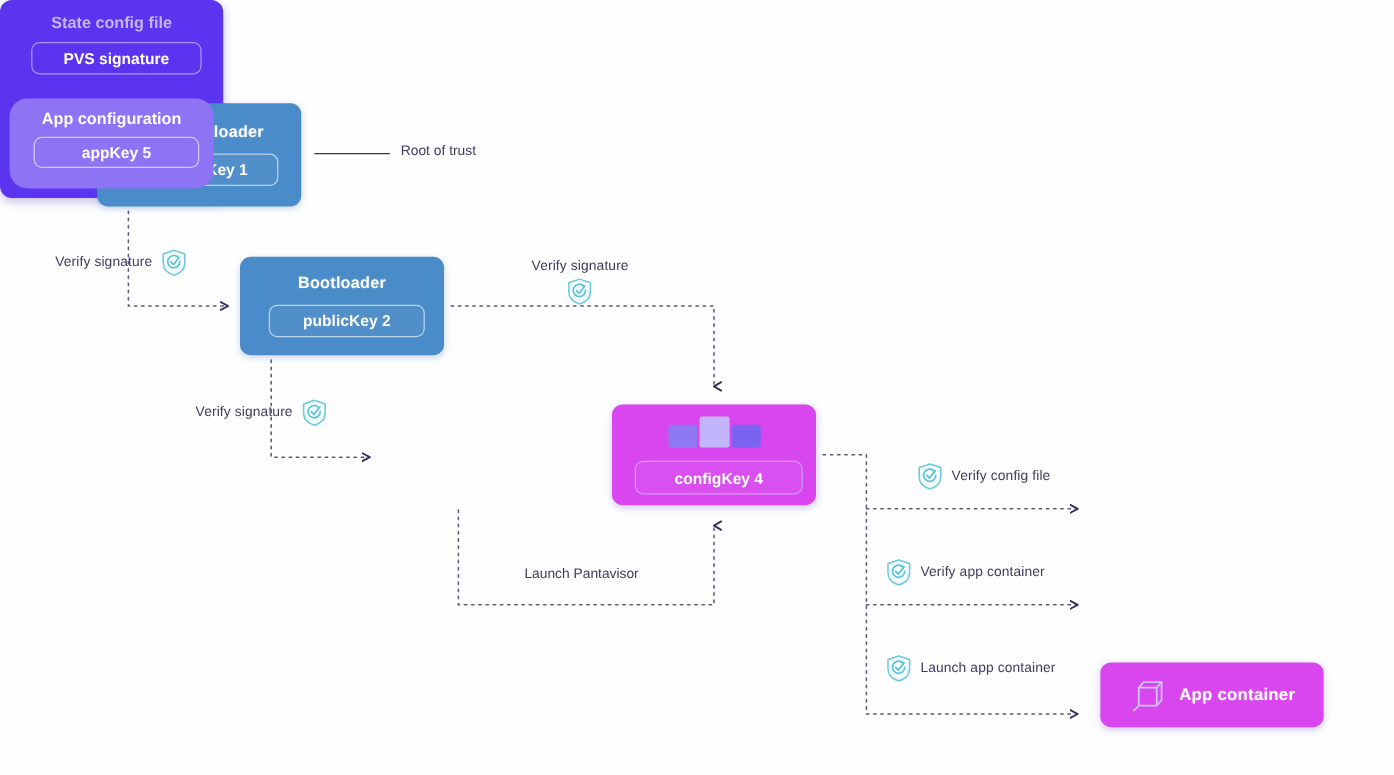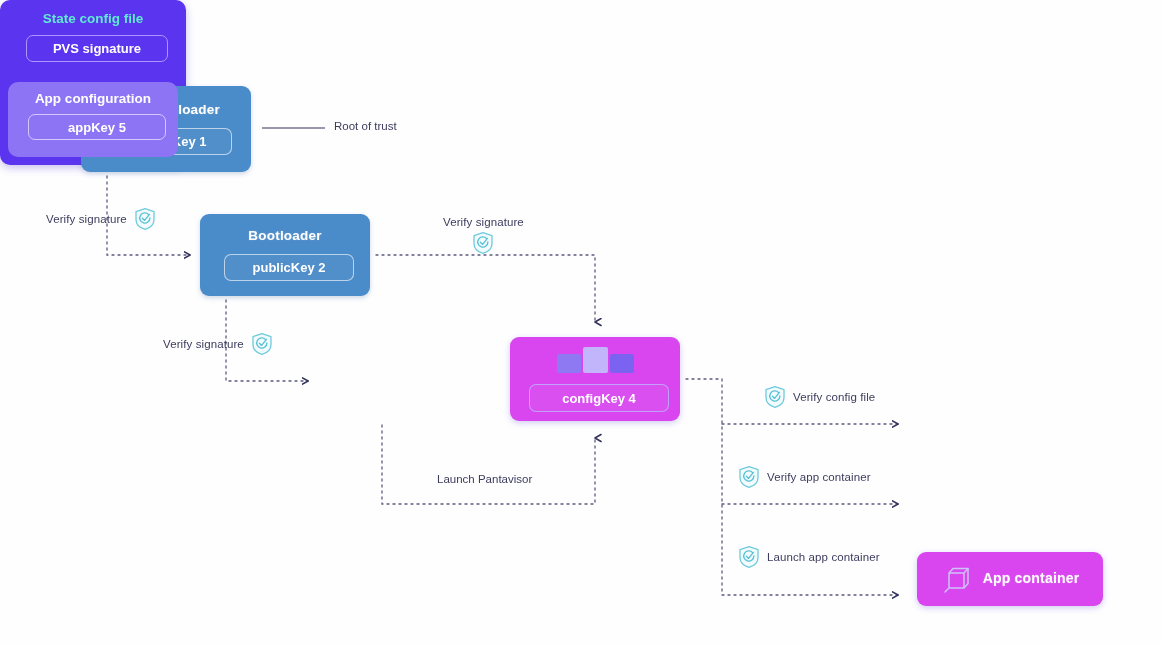--- a/index.html
+++ b/index.html
@@ -78,30 +78,30 @@
 
   
   #state-config{
     left:917px;top:363px;width:186px;height:165px;
     background:#5b34ef;border-radius:10px;
     box-shadow:0 3px 8px rgba(80,50,200,.3);
     box-sizing:border-box;
     display:flex;flex-direction:column;align-items:center;
     padding-top:11px;
   }
-  #state-config .title{color:#5eead4;font-size:13.5px;font-weight:bold;}
+  #state-config .title{color:#c4b5fd;font-size:13.5px;font-weight:bold;}
   #state-config .keychip{
     width:142px;height:27px;margin-top:9px;
     border:1.5px solid rgba(178,162,255,.9);
     color:#fff;
   }
   #app-configuration{
     position:absolute;left:8px;top:82px;
     width:170px;height:75px;
-    background:#8d74f5;border-radius:10px;
+    background:#8d74f5;border-radius:15px;
     box-sizing:border-box;
     display:flex;flex-direction:column;align-items:center;
     padding-top:9px;
   }
   #app-configuration .title{color:#ffffff;font-size:13.5px;font-weight:bold;}
   #app-configuration .keychip{
     width:138px;height:26px;margin-top:8px;
     border:1.5px solid rgba(215,206,255,.95);
     color:#ffffff;
   }

